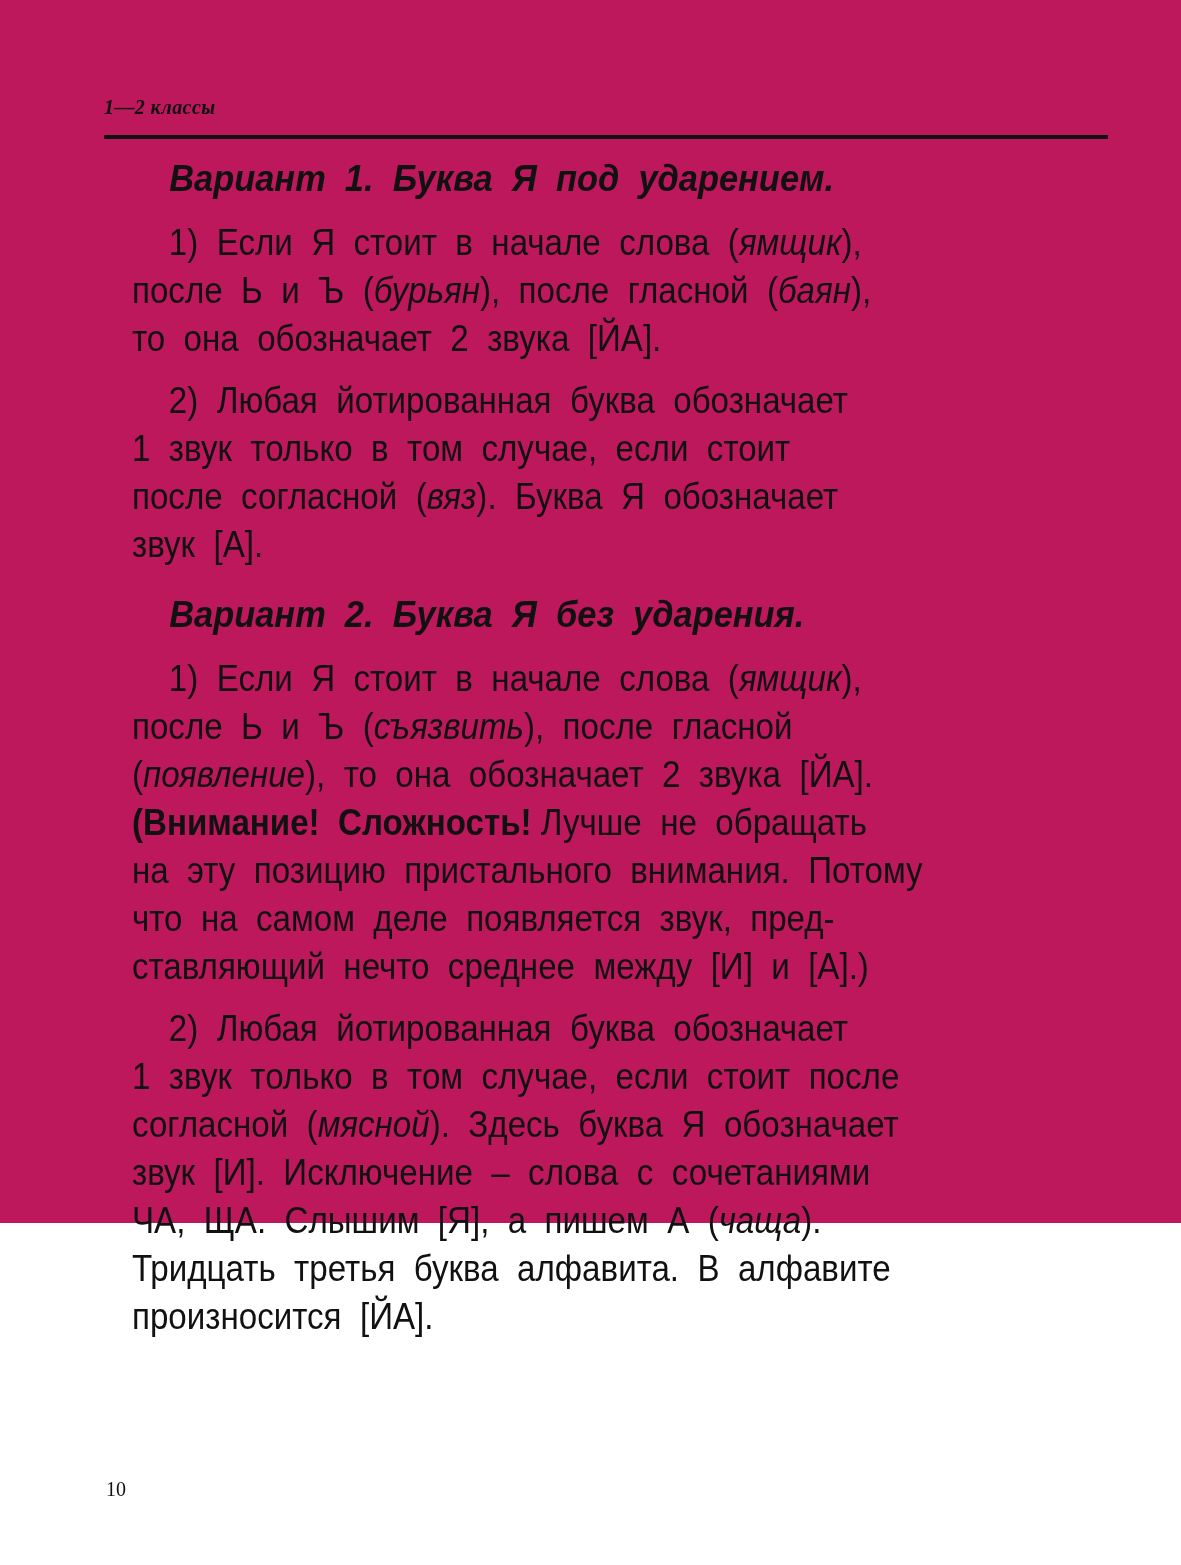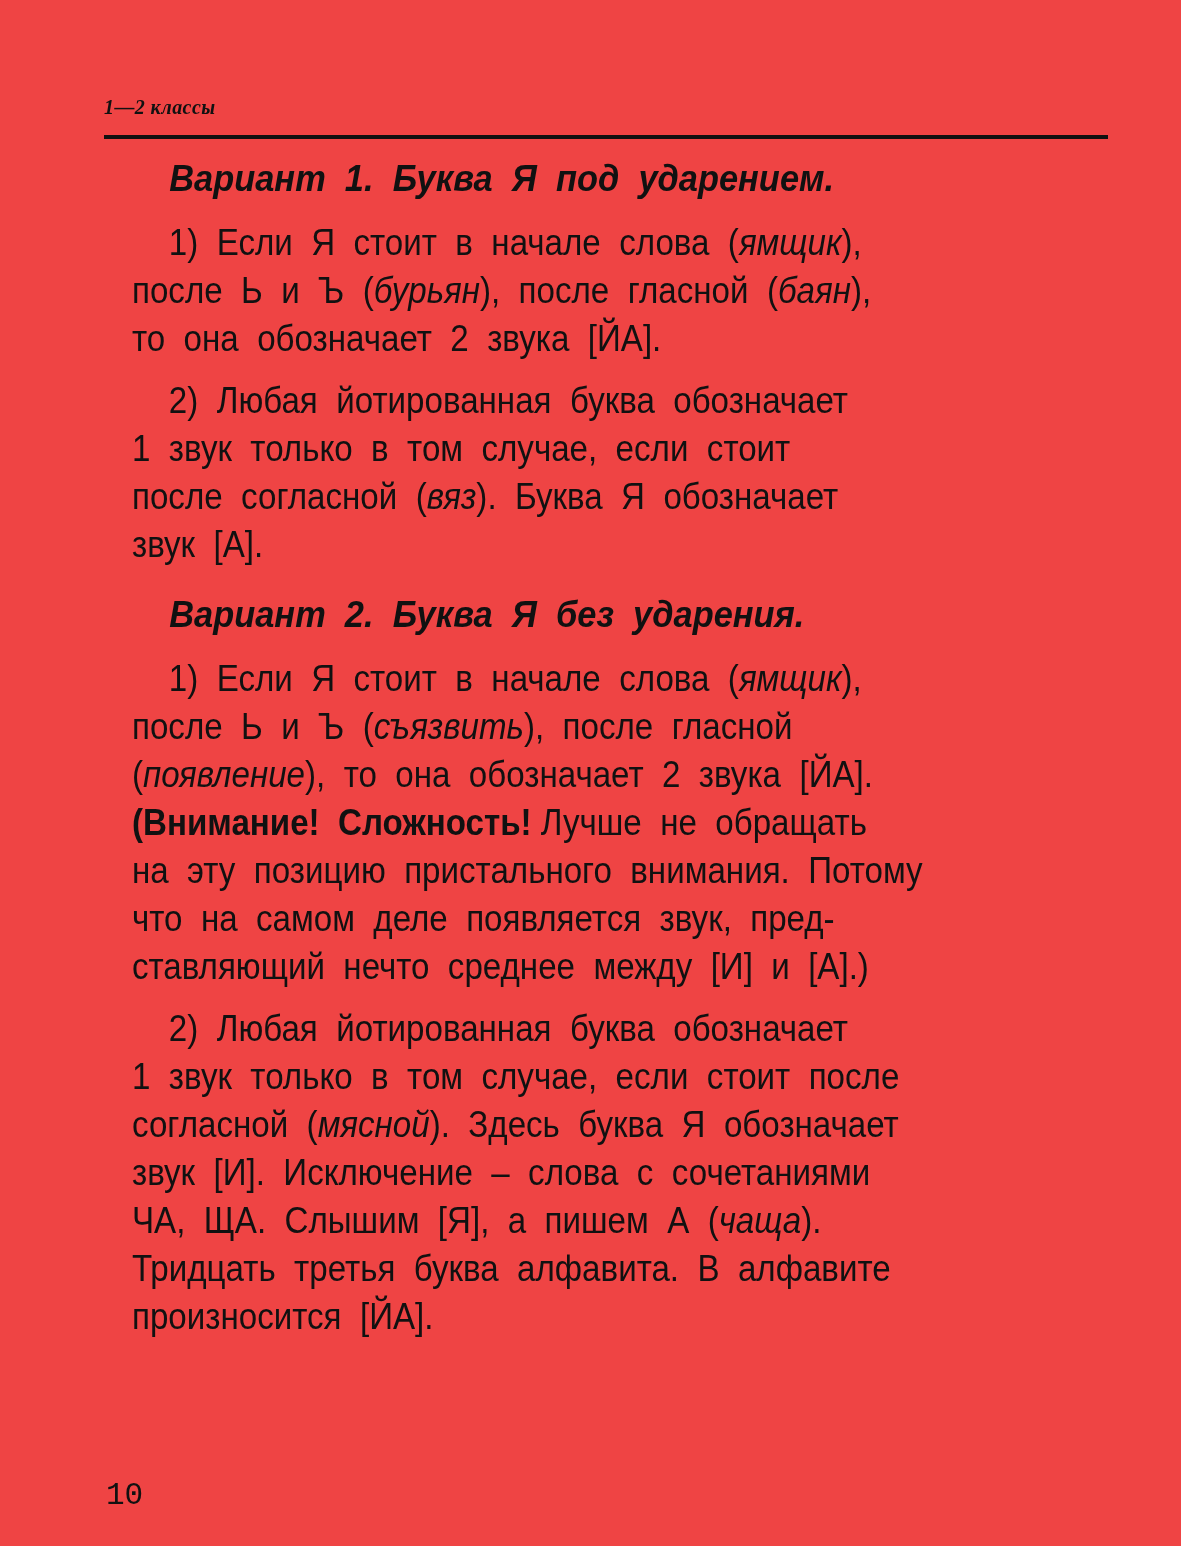--- a/index.html
+++ b/index.html
@@ -14,22 +14,22 @@
     color: #111111;
     overflow: hidden;
     position: relative;
   }
 
   .page {
     position: absolute;
     left: 0;
     top: 0;
     width: 1181px;
-    height: 1546px;
-    background: #ef4444;
+    height: 1223px;
+    background: #be185d;
   }
 
   
   .running-head {
     position: absolute;
     left: 104px;
     top: 96px;
     width: 1004px;
   }
   .running-head-text {
@@ -98,22 +98,22 @@
   .line b,
   .line .bd {
     font-weight: bold;
   }
 
   
   .folio {
     position: absolute;
     left: 106px;
     top: 1478px;
-    font-family: Liberation Mono, monospace;
-    font-size: 31px;
+    font-family: Liberation Serif, serif;
+    font-size: 20px;
     font-weight: 400;
     color: #111111;
   }
 </style>
 </head>
 <body>
 
 <div class="page">
 
   <div class="running-head">

